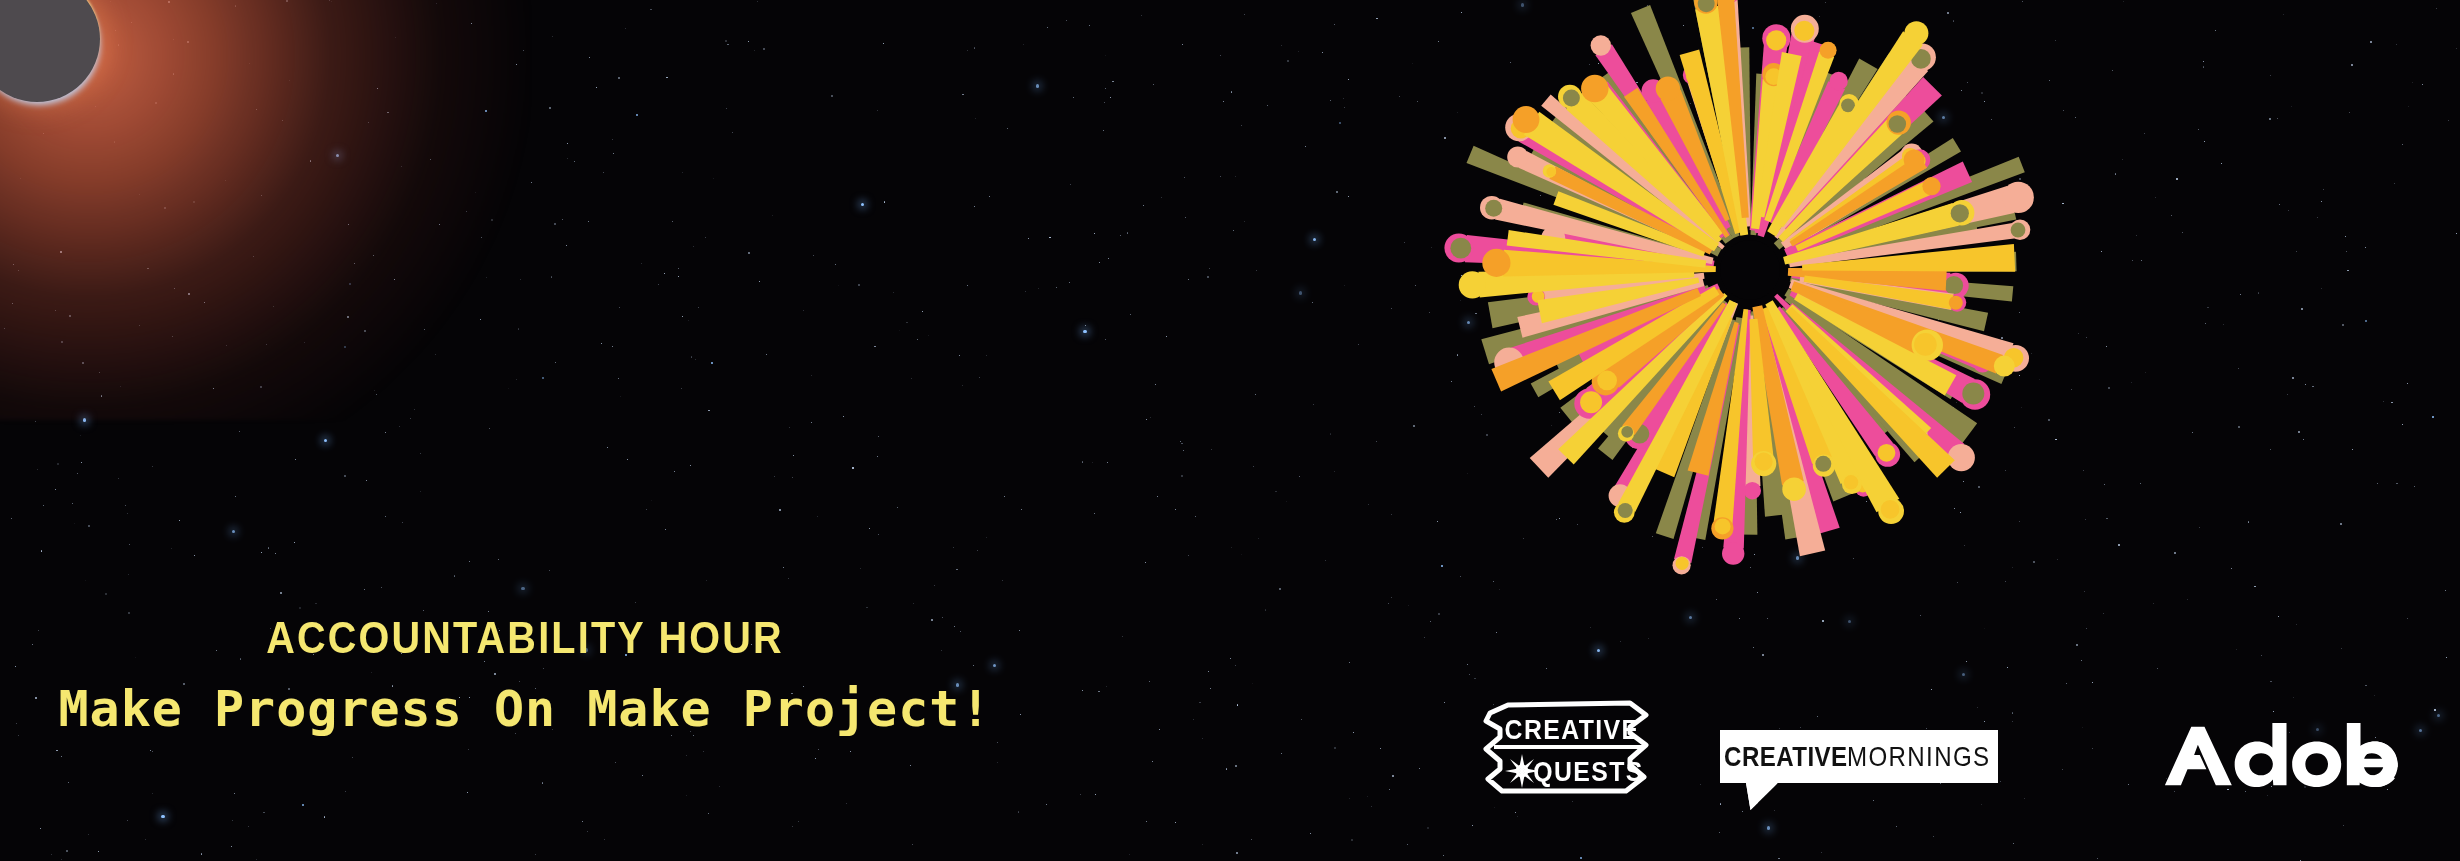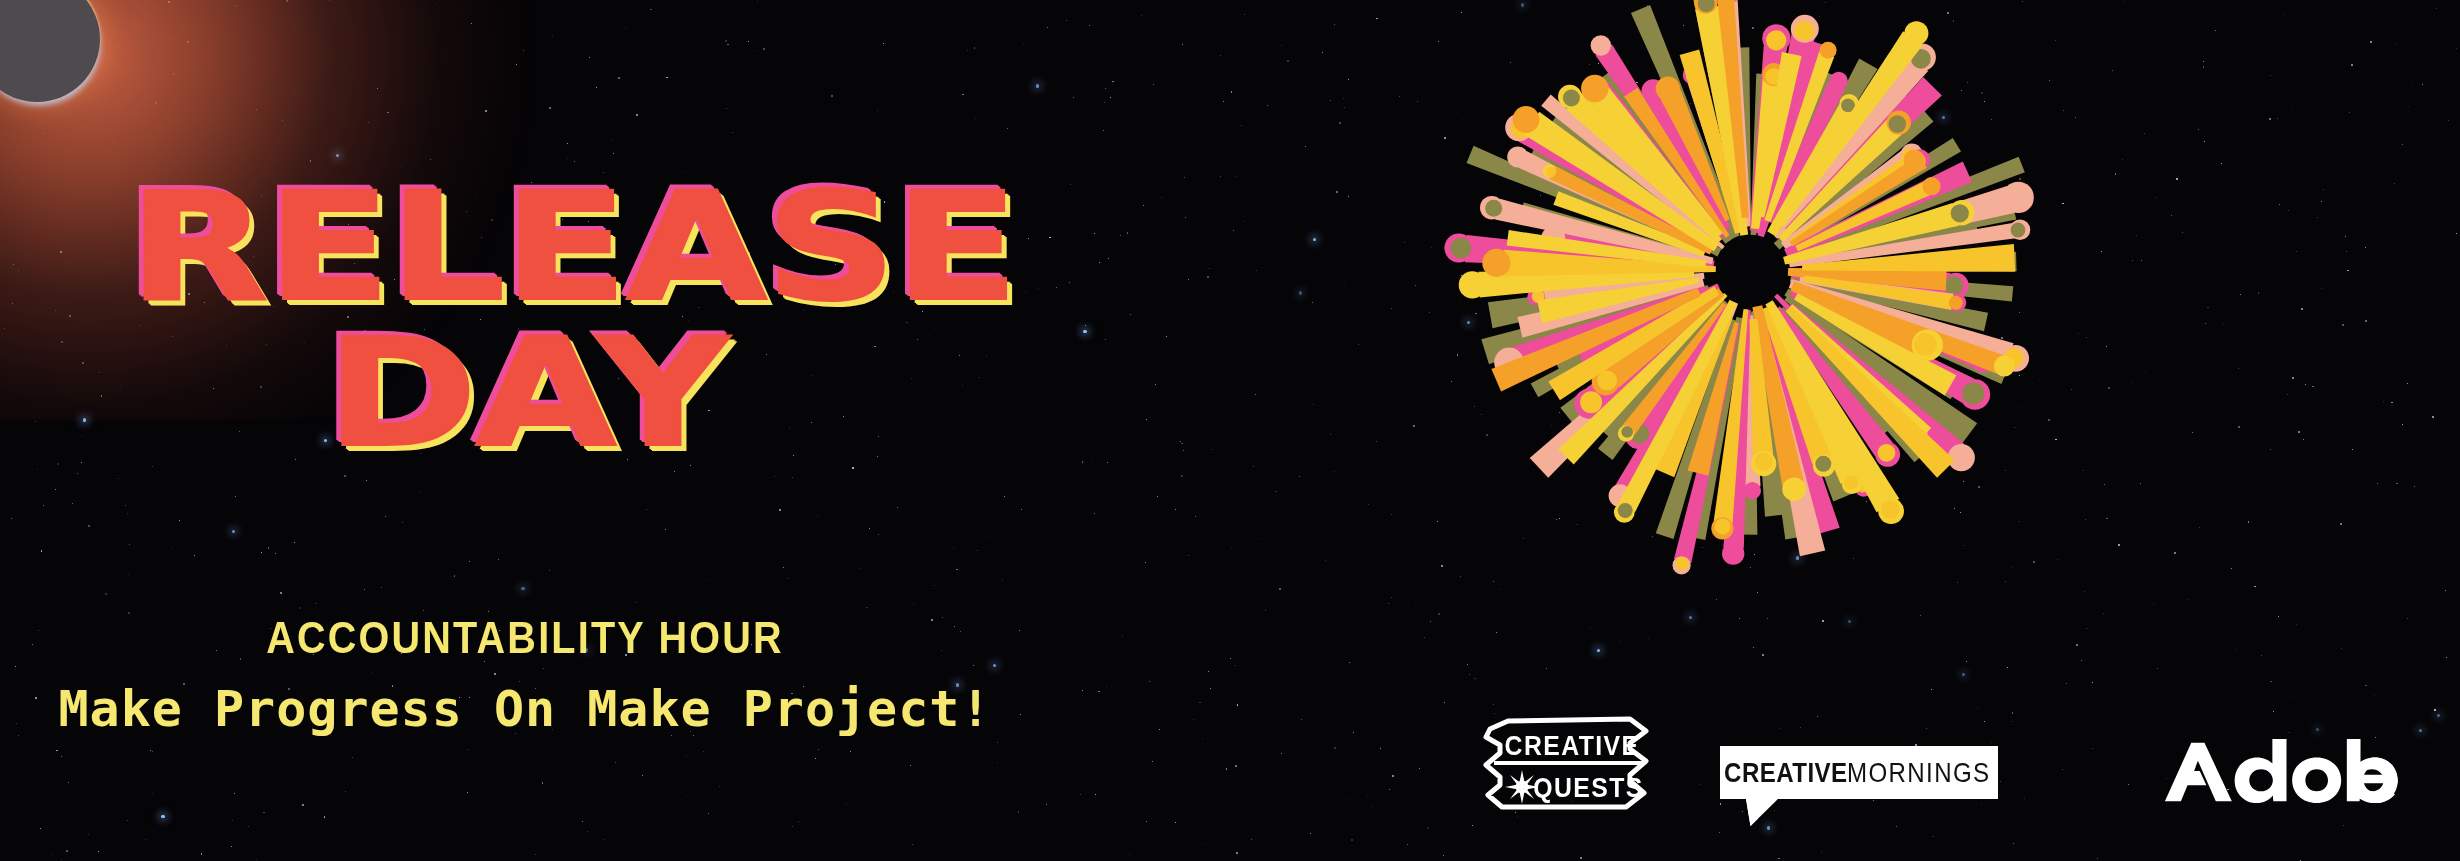--- a/index.html
+++ b/index.html
@@ -88,21 +88,21 @@
     position:absolute;right:30px;top:38px;
     font-family:"DejaVu Sans", sans-serif;
     font-weight:700;
     font-size:86px;
     letter-spacing:-1px;
     color:#ffffff;
     line-height:1;
   }
 
   
-  .logos{position:absolute;left:1480px;bottom:40px;width:940px;height:110px;}
+  .logos{position:absolute;left:1480px;bottom:56px;width:940px;height:110px;}
 
   .cq{position:absolute;left:0;bottom:10px;width:176px;height:96px;}
   .cq svg{width:100%;height:100%;}
 
   .cm{
     position:absolute;left:240px;bottom:22px;
     width:278px;
   }
   .cm-bubble{
     background:#ffffff;
@@ -1041,24 +1041,20 @@
       <i class="star" style="left:430.0px;top:159.2px;width:1px;height:1px;background:#cfe3ff;opacity:0.57;"></i>
       <i class="star" style="left:2023.9px;top:797.9px;width:1px;height:1px;background:#cfe3ff;opacity:0.25;"></i>
       <i class="star" style="left:381.2px;top:586.9px;width:1px;height:1px;background:#cfe3ff;opacity:0.46;"></i>
       <i class="star" style="left:1596.9px;top:648.6px;width:3.4px;height:3.4px;background:#8fc2ff;opacity:0.94;box-shadow:0 0 8.16px 2.38px rgba(120,180,255,.55);"></i>
     </div>
   <div class="nebula"></div>
   <div class="planet"></div>
 
   <div class="left-block">
 
-    <div class="title-wrap">
-      <div class="title-line l1">RELEASE</div>
-      <div class="title-line l2">DAY</div>
-    </div>
 
     <div class="sub-wrap">
       <div class="sub1">ACCOUNTABILITY HOUR</div>
       <div class="sub2">Make Progress On Make Project!</div>
     </div>
 
   </div>
 
   <div class="firework">
     <svg viewBox="0 0 560 560" id="fwsvg" aria-hidden="true">

